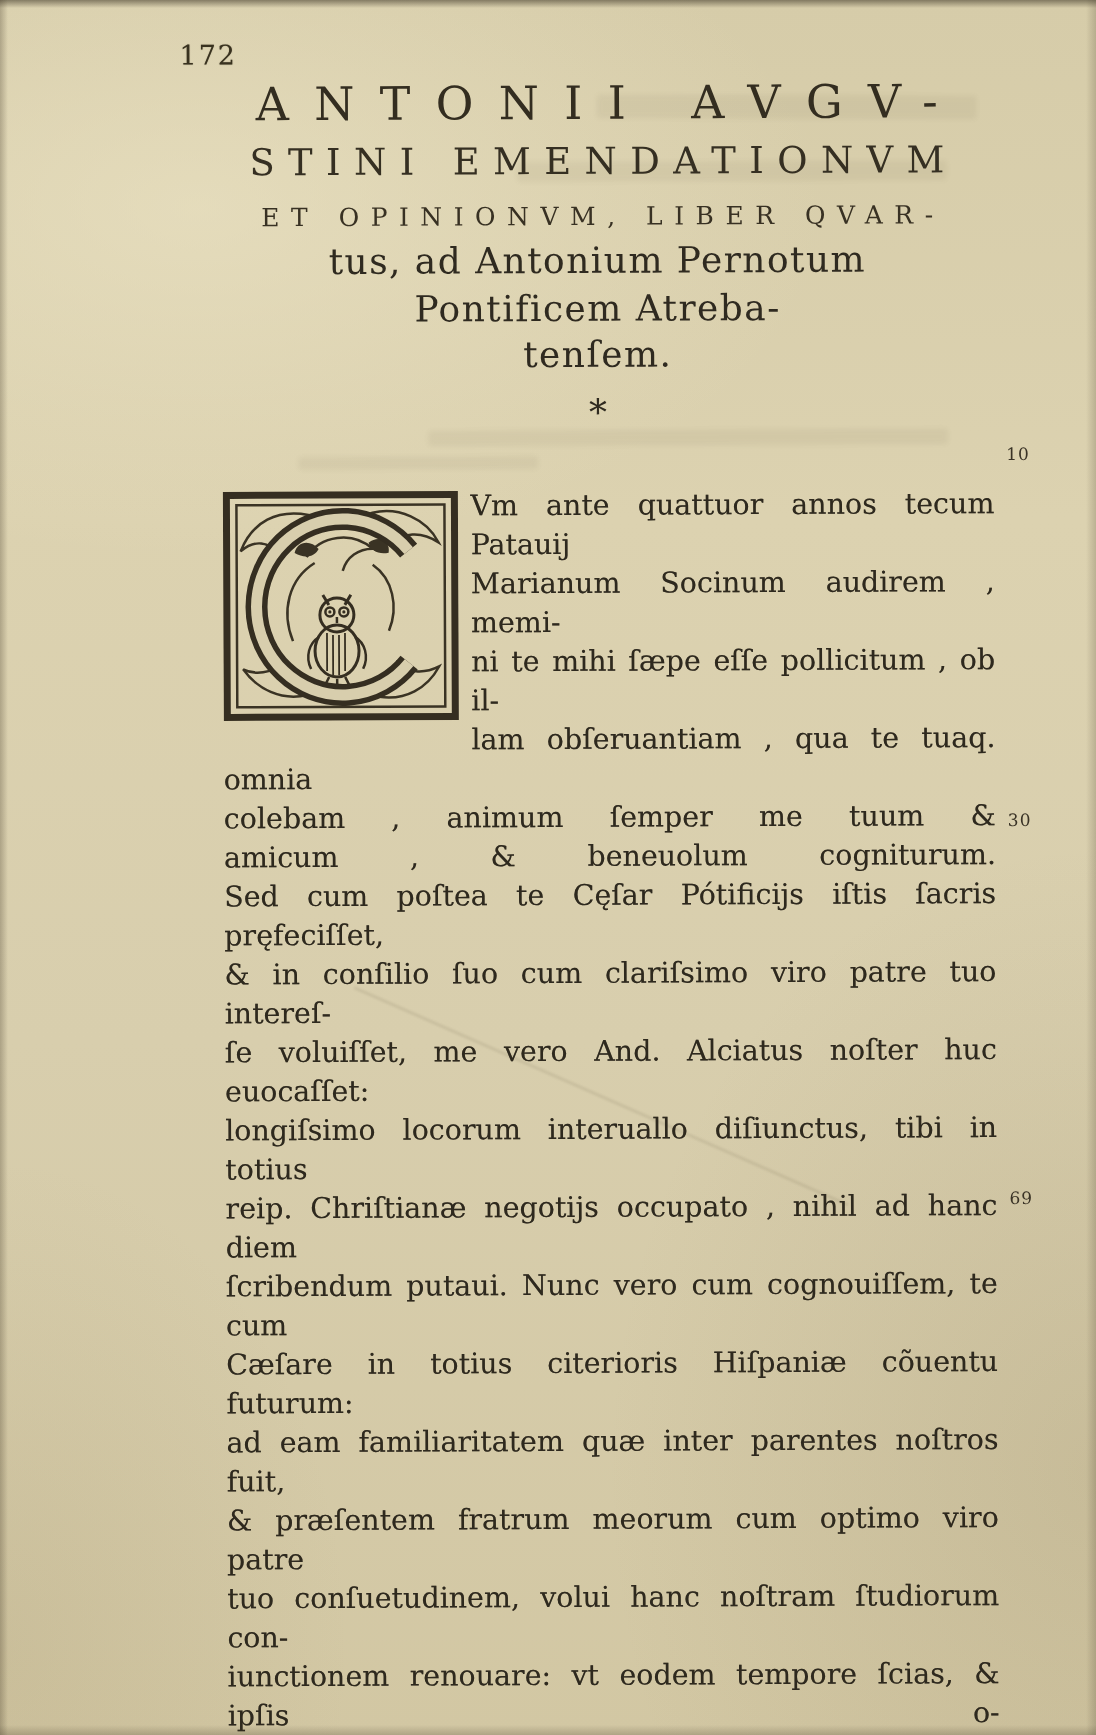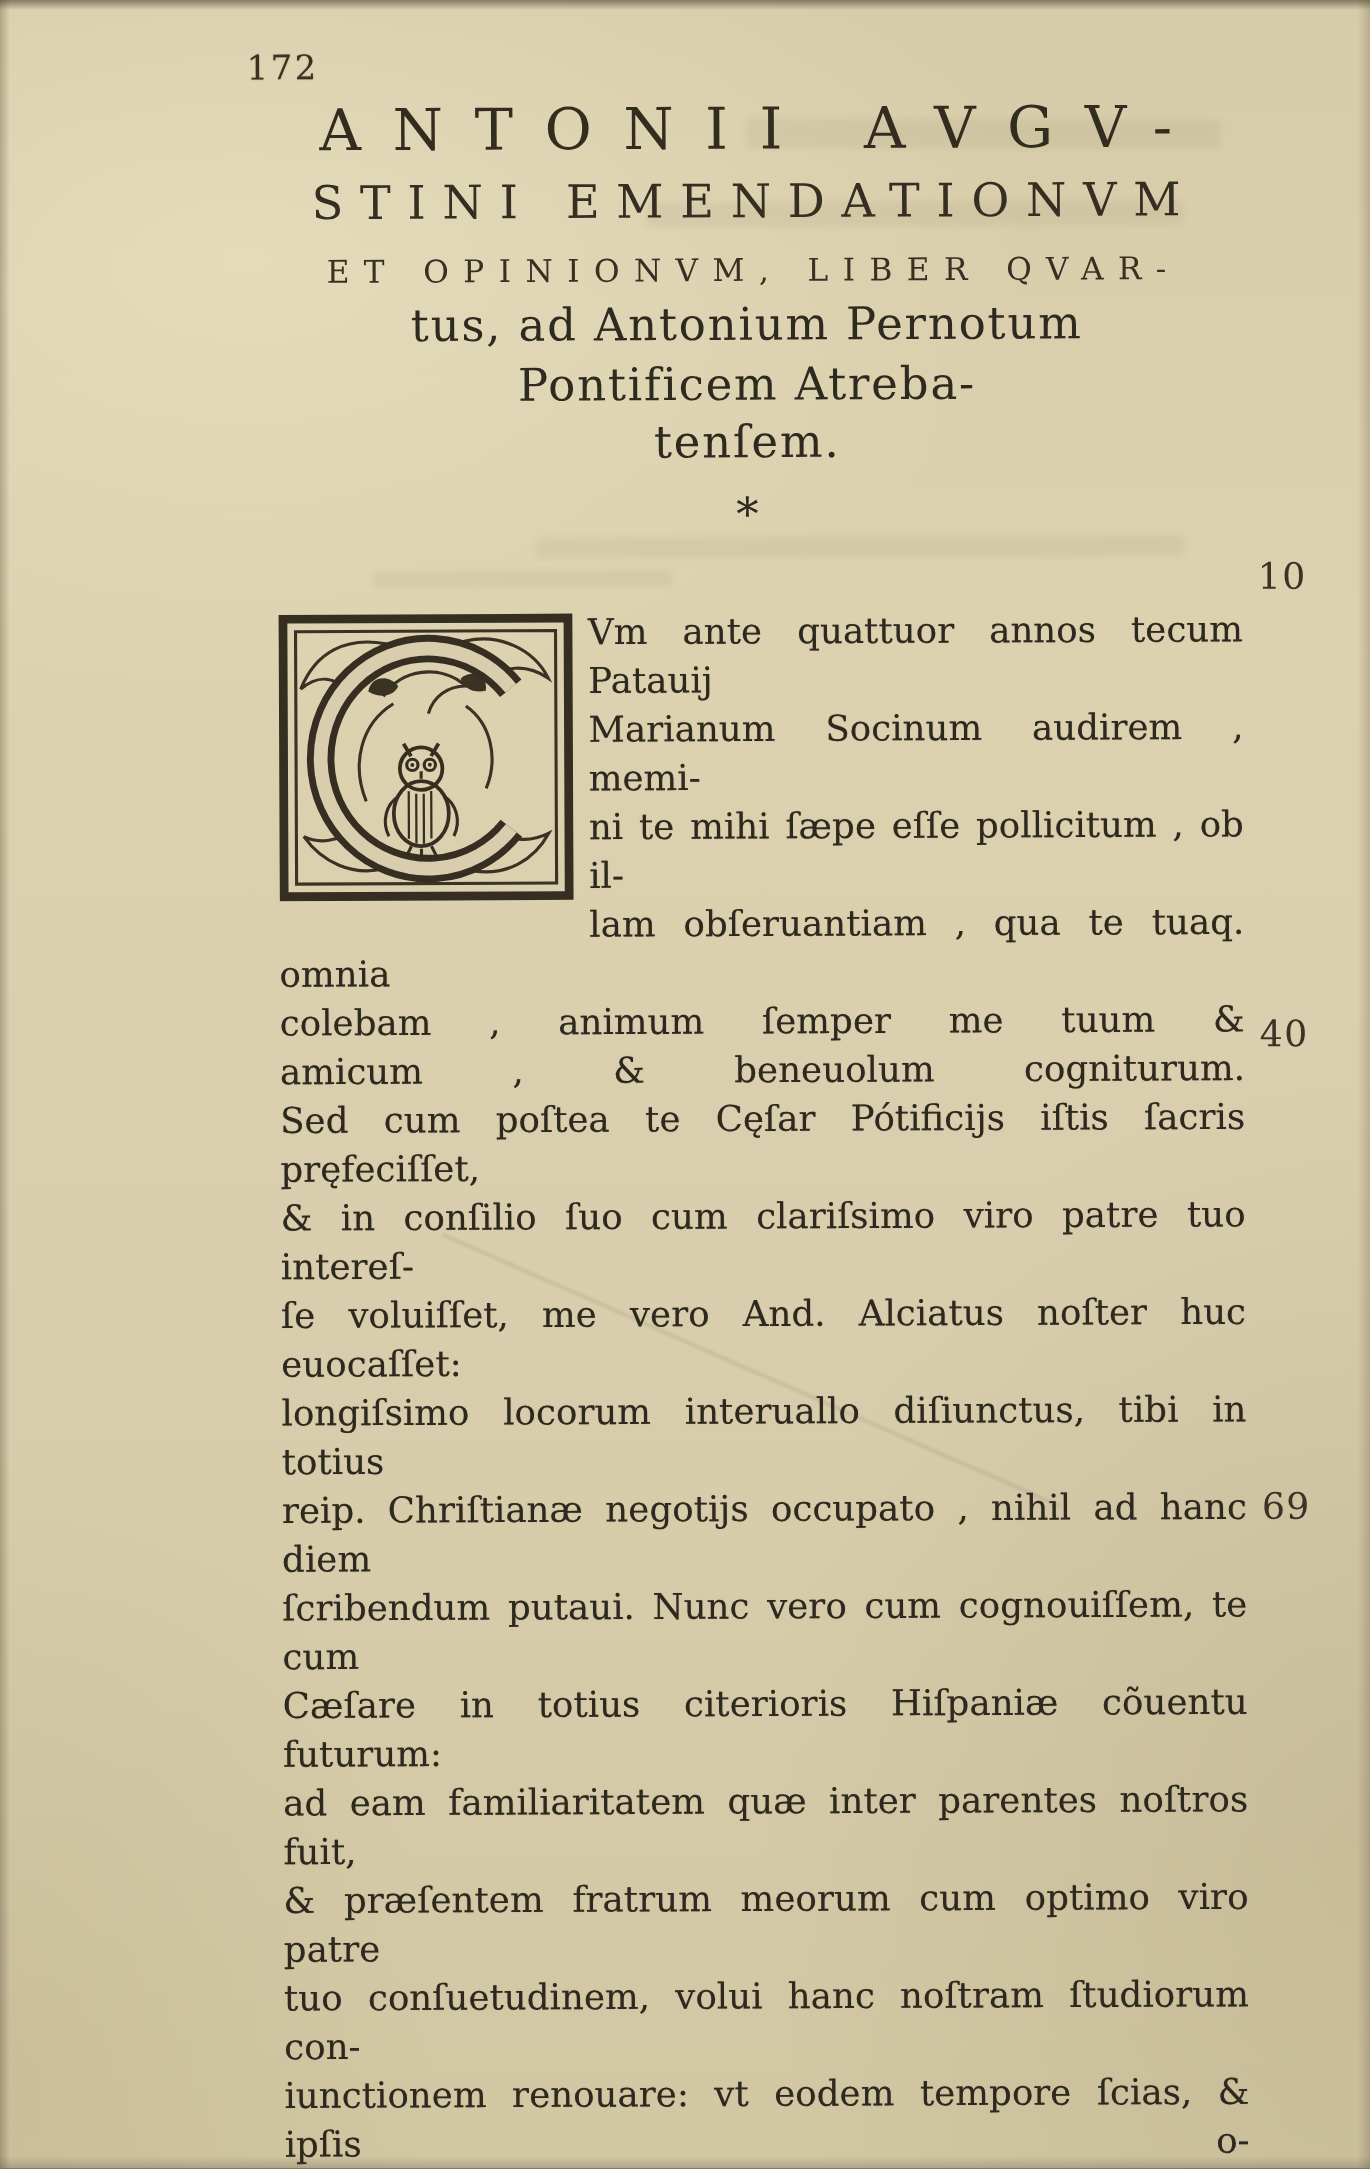--- a/index.html
+++ b/index.html
@@ -22,35 +22,35 @@
   .edge-left{position:absolute;left:0;top:0;width:8px;height:100%;
     background:linear-gradient(90deg, rgba(70,60,42,.30), rgba(70,60,42,0));}
   .edge-right{position:absolute;right:0;top:0;width:10px;height:100%;
     background:linear-gradient(270deg, rgba(70,60,42,.22), rgba(70,60,42,0));}
   .edge-bottom{position:absolute;left:0;bottom:0;width:100%;height:10px;
     background:linear-gradient(0deg, rgba(70,60,42,.25), rgba(70,60,42,0));}
 
   .content{position:absolute;inset:0;transform:rotate(-.25deg);}
 
   .pagenum{position:absolute;left:183px;top:38px;font-size:27px;letter-spacing:2px;
-    color:#39321f;text-shadow:0 0 1px rgba(57,50,31,.5);margin-left:18px;}
+    color:#39321f;text-shadow:0 0 1px rgba(57,50,31,.5);}
 
   .heading{position:absolute;left:140px;top:0;width:920px;text-align:center;}
   .cap1{position:absolute;left:0;top:76px;width:100%;font-size:46px;letter-spacing:.55em;
     text-indent:.55em;white-space:nowrap;color:#332d20;}
   .cap2{position:absolute;left:0;top:140px;width:100%;font-size:37px;letter-spacing:.36em;
     text-indent:.36em;white-space:nowrap;color:#352f22;}
   .cap3{position:absolute;left:0;top:202px;width:100%;font-size:25px;letter-spacing:.46em;
     text-indent:.46em;white-space:nowrap;color:#383123;}
   .rom1{position:absolute;left:0;top:240px;width:100%;font-size:36px;letter-spacing:.04em;}
   .rom2{position:absolute;left:0;top:288px;width:100%;font-size:36px;letter-spacing:.04em;}
   .rom3{position:absolute;left:0;top:334px;width:100%;font-size:36px;letter-spacing:.04em;}
   .orn{position:absolute;left:0;top:392px;width:100%;font-size:36px;}
 
-  .mnum{position:absolute;left:1008px;font-size:29px;color:#3a3326;letter-spacing:1px;}
+  .mnum{position:absolute;left:1008px;font-size:17px;color:#3a3326;letter-spacing:1px;}
   .mnum.m10{top:446px;}
   .mnum.m20{top:812px;}
   .mnum.m39{top:1190px;}
 
   .bodytext{position:absolute;left:224px;top:486px;width:772px;
     font-size:28.5px;line-height:39px;color:#2e291e;
     text-shadow:0 0 .6px rgba(46,41,30,.45);}
   .dropcap{float:left;width:236px;height:230px;margin:4px 12px 2px 0;}
   .bline{text-align:justify;text-align-last:justify;white-space:normal;}
 
@@ -80,21 +80,21 @@
       <div class="cap1">ANTONII AVGV-</div>
       <div class="cap2">STINI EMENDATIONVM</div>
       <div class="cap3">ET OPINIONVM, LIBER QVAR-</div>
       <div class="rom1">tus, ad Antonium Pernotum</div>
       <div class="rom2">Pontificem Atreba-</div>
       <div class="rom3">tenſem.</div>
       <div class="orn">*</div>
     </div>
 
     <div class="mnum m10">10</div>
-    <div class="mnum m20">40</div>
+    <div class="mnum m20">30</div>
     <div class="mnum m39">69</div>
 
     <div class="bodytext">
       <svg class="dropcap" viewBox="0 0 236 230" xmlns="http://www.w3.org/2000/svg">
 
         <rect x="4" y="4" width="228" height="222" fill="none" stroke="#352e21" stroke-width="7"></rect>
         <rect x="14" y="14" width="208" height="202" fill="none" stroke="#3a3324" stroke-width="2.5"></rect>
 
         <path d="M18 60 C30 30 55 18 86 24 C70 34 60 46 58 64 C46 50 32 48 18 60 Z" fill="none" stroke="#3a3324" stroke-width="2.5"></path>
         <path d="M150 22 C176 16 204 28 216 52 C198 40 180 42 168 54 C166 40 160 30 150 22 Z" fill="none" stroke="#3a3324" stroke-width="2.5"></path>

